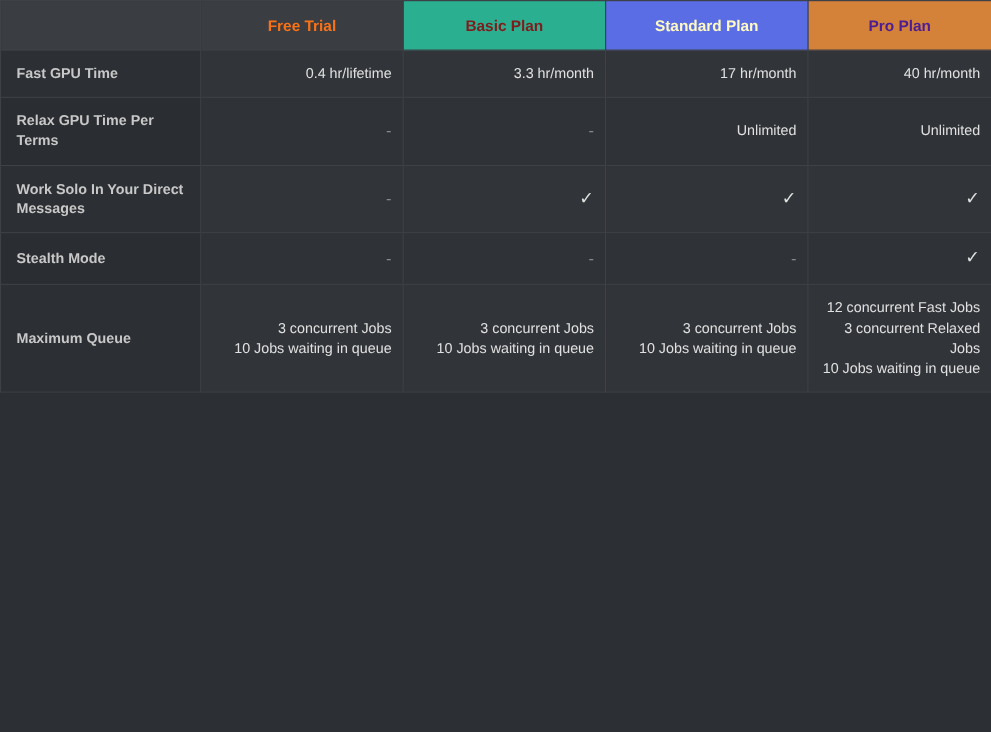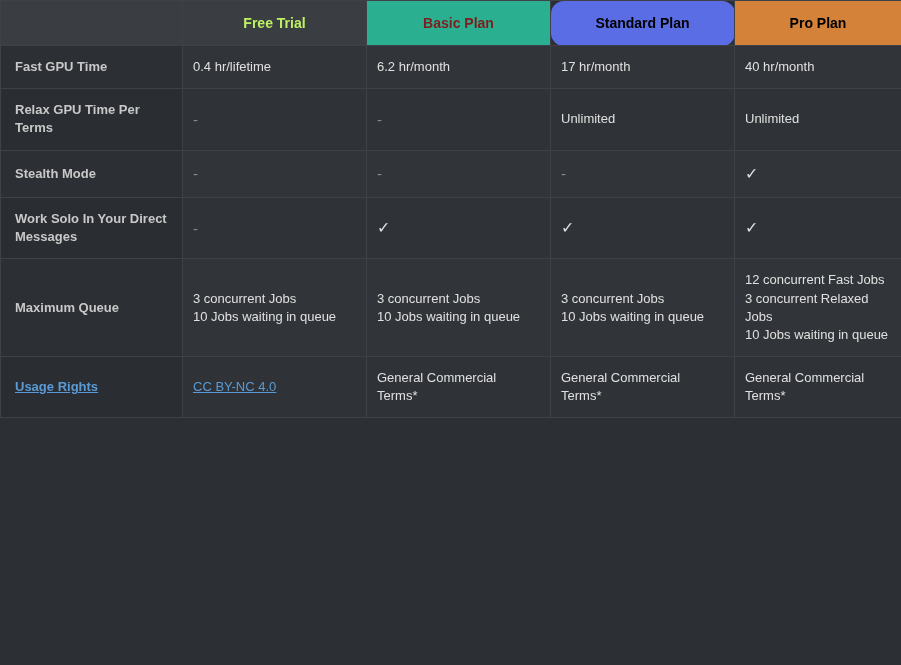--- a/index.html
+++ b/index.html
@@ -29,40 +29,39 @@
       font-weight: 700;
       font-size: 14px;
       text-align: center;
       border: 1px solid #3e4246;
     }
     thead th.th-feature {
       background: #3a3d42;
     }
     thead th.th-free {
       background: #3a3d42;
-      color: #bef264;
+      color: #f97316;
     }
     thead th.th-basic {
       background: #2baf91;
       color: #7f1d1d;
     }
     thead th.th-standard {
       background: #5b6de5;
-      color: #000000;
-      border-radius: 13px;
+      color: #fef9c3;
     }
     thead th.th-pro {
       background: #d4813a;
-      color: #000000;
+      color: #4c1d95;
     }
 
     tbody td {
       padding: 12px 10px;
       border: 1px solid #3e4246;
-      text-align: left;
+      text-align: right;
       vertical-align: middle;
       background: #313438;
       color: #e0e0e0;
       line-height: 1.4;
     }
     tbody td.feature-cell {
       text-align: left;
       font-weight: 600;
       background: #2c2f33;
       color: #c8c8c8;
@@ -116,54 +115,47 @@
         </th>
         <th class="th-pro">
           <span>Pro Plan</span>
         </th>
       </tr>
     </thead>
     <tbody id="table-body">
     <tr>
           <td class="feature-cell">Fast GPU Time</td>
           <td>0.4 hr/lifetime</td>
-          <td>6.2 hr/month</td>
+          <td>3.3 hr/month</td>
           <td>17 hr/month</td>
           <td>40 hr/month</td>
         </tr>
         <tr>
           <td class="feature-cell">Relax GPU Time Per Terms</td>
           <td><span class="dash">-</span></td>
           <td><span class="dash">-</span></td>
           <td>Unlimited</td>
           <td>Unlimited</td>
         </tr>
         <tr>
+          <td class="feature-cell">Work Solo In Your Direct Messages</td>
+          <td><span class="dash">-</span></td>
+          <td><span class="checkmark">✓</span></td>
+          <td><span class="checkmark">✓</span></td>
+          <td><span class="checkmark">✓</span></td>
+        </tr>
+        <tr>
           <td class="feature-cell">Stealth Mode</td>
           <td><span class="dash">-</span></td>
           <td><span class="dash">-</span></td>
           <td><span class="dash">-</span></td>
-          <td><span class="checkmark">✓</span></td>
-        </tr>
-        <tr>
-          <td class="feature-cell">Work Solo In Your Direct Messages</td>
-          <td><span class="dash">-</span></td>
-          <td><span class="checkmark">✓</span></td>
-          <td><span class="checkmark">✓</span></td>
           <td><span class="checkmark">✓</span></td>
         </tr>
         <tr>
           <td class="feature-cell">Maximum Queue</td>
           <td>3 concurrent Jobs<br>10 Jobs waiting in queue</td>
           <td>3 concurrent Jobs<br>10 Jobs waiting in queue</td>
           <td>3 concurrent Jobs<br>10 Jobs waiting in queue</td>
           <td>12 concurrent Fast Jobs<br>3 concurrent Relaxed Jobs<br>10 Jobs waiting in queue</td>
         </tr>
-        <tr>
-          <td class="feature-cell"><a href="#" class="cc-link">Usage Rights</a></td>
-          <td><a href="#" class="cc-link">CC BY-NC 4.0</a></td>
-          <td>General Commercial Terms*</td>
-          <td>General Commercial Terms*</td>
-          <td>General Commercial Terms*</td>
-        </tr>
       </tbody>
   </table>
 </div>
 
 </body></html>

